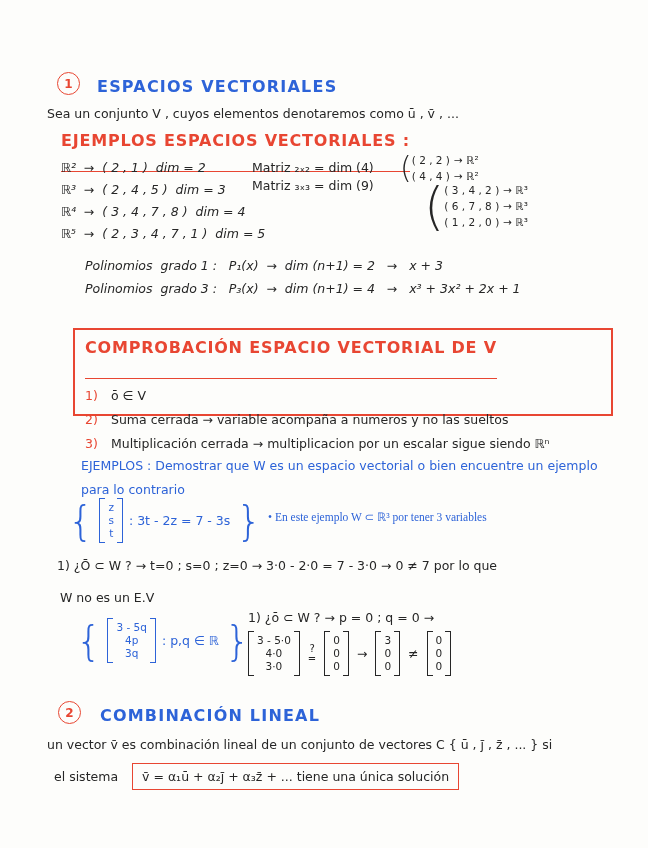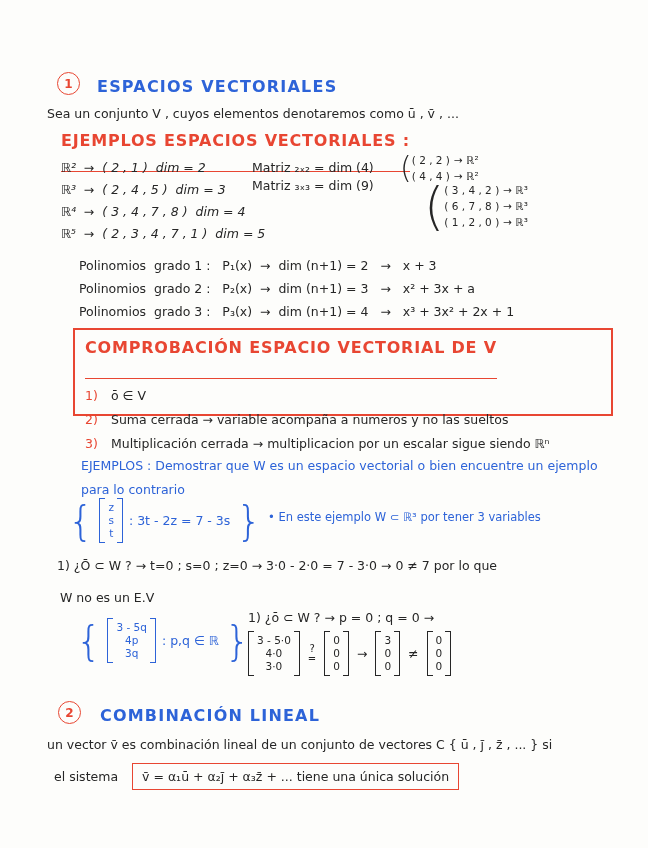--- a/index.html
+++ b/index.html
@@ -114,23 +114,22 @@
         <span>( 6 , 7 , 8 )</span>
         <span class="mtarget">→ ℝ³</span>
       </div>
       <div class="mrow">
         <span>( 1 , 2 , 0 )</span>
         <span class="mtarget">→ ℝ³</span>
       </div>
     </div>
   </div>
 
-  <div class="abs ink poly-list" style="left:79px;top:258px;">
+  <div class="abs ink poly-list" style="left:85px;top:258px;font-style:italic;">
     <div>Polinomios  grado 1 :   P₁(x)  →  dim (n+1) = 2   →   x + 3</div>
-    <div>Polinomios  grado 2 :   P₂(x)  →  dim (n+1) = 3   →   x² + 3x + a</div>
     <div>Polinomios  grado 3 :   P₃(x)  →  dim (n+1) = 4   →   x³ + 3x² + 2x + 1</div>
   </div>
 
   <div class="abs check-box" style="left:73px;top:328px;">
     <div class="red caps underline-red" style="display:inline-block;letter-spacing:0.8px;">COMPROBACIÓN  ESPACIO VECTORIAL  DE V</div>
     <div class="check-item">
       <span class="num">1)</span>
       <span class="ink">ō ∈ V</span>
     </div>
     <div class="check-item">
@@ -146,21 +145,21 @@
   <div class="abs blue wrapline" style="left:81px;top:454px;width:536px;">EJEMPLOS :  Demostrar que W es un espacio vectorial o bien encuentre un ejemplo para lo contrario</div>
 
   <div class="abs setrow blue" style="left:68px;top:498px;">
     <span class="brace">{</span>
     <span class="vec">z
 s
 t</span>
     <span>:  3t - 2z = 7 - 3s</span>
     <span class="brace">}</span>
   </div>
-  <div class="abs blue" style="left:268px;top:510px;width:350px;font-size:11.5px;">•  En este ejemplo  W ⊂ ℝ³  por tener 3 variables</div>
+  <div class="abs blue" style="left:268px;top:510px;width:350px;font-size:11.5px;font-family:Liberation Serif, serif;">•  En este ejemplo  W ⊂ ℝ³  por tener 3 variables</div>
 
   <div class="abs ink" style="left:57px;top:558px;width:585px;">1) ¿Ō ⊂ W ?  →  t=0 ;  s=0 ;  z=0  →   3·0 - 2·0  =  7 - 3·0   →   0 ≠ 7  por lo que</div>
   <div class="abs ink" style="left:60px;top:590px;text-align:center;">W  no es un  E.V</div>
 
   <div class="abs setrow blue" style="left:76px;top:618px;">
     <span class="brace">{</span>
     <span class="vec">3 - 5q
 4p
 3q</span>
     <span>:  p,q ∈ ℝ</span>

